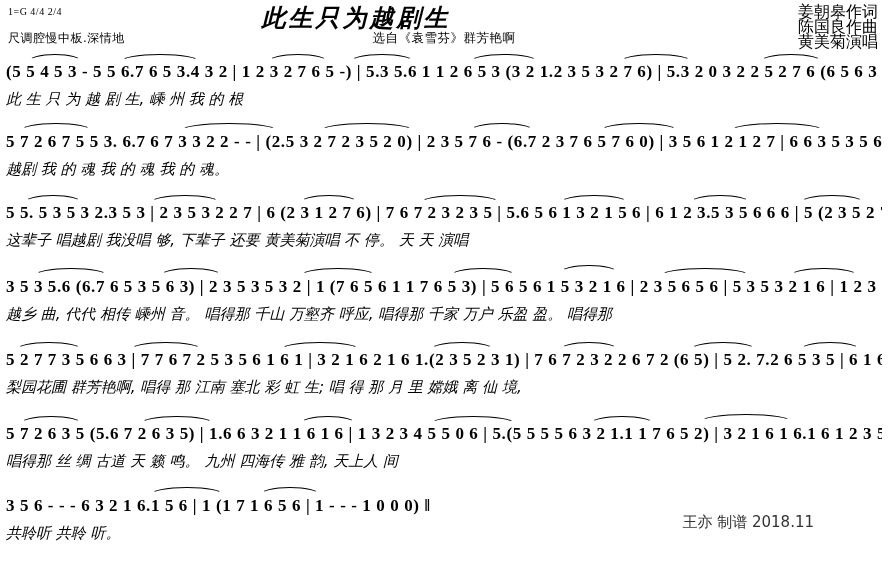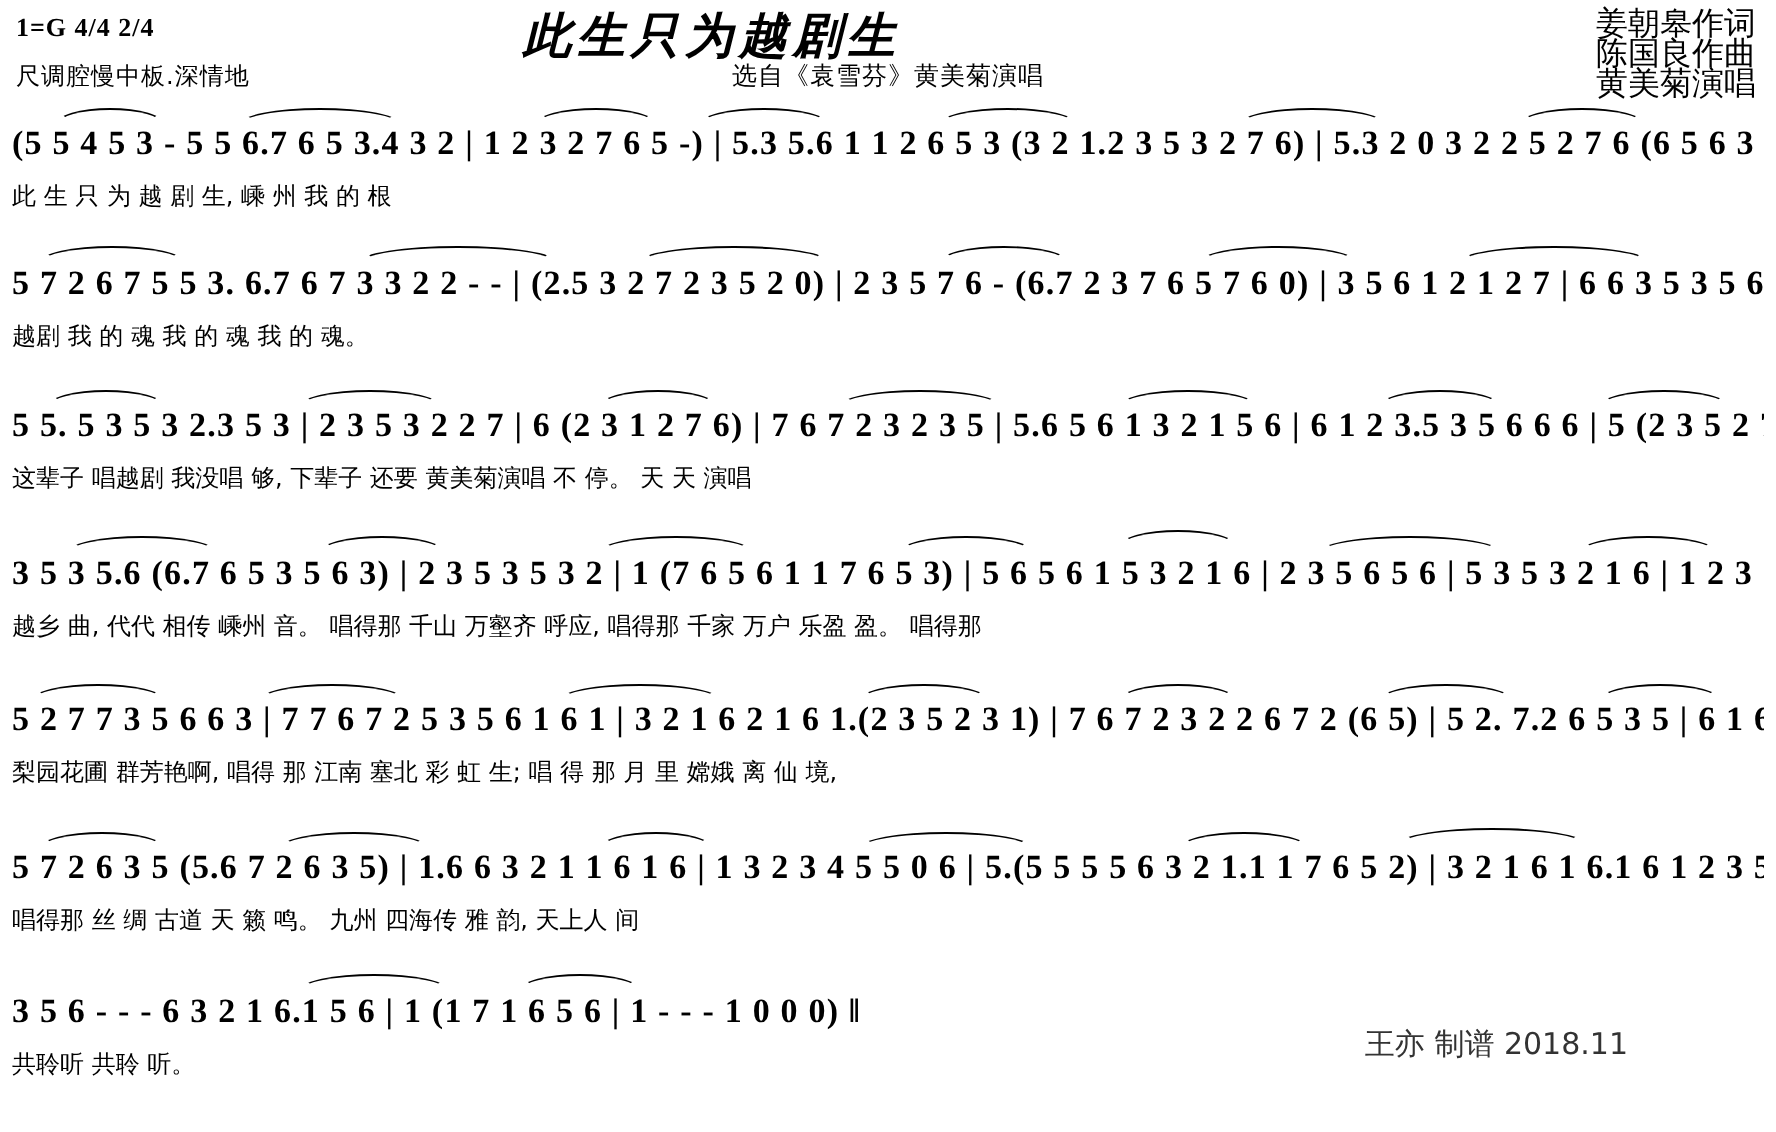--- a/index.html
+++ b/index.html
@@ -19,22 +19,22 @@
     position: relative;
     width: 888px;
     height: 566px;
   }
   
   .key-sig {
     position: absolute;
     left: 8px;
     top: 6px;
     font-family: "Liberation Serif", serif;
-    font-size: 13px;
-    font-weight: bold;
+    font-size: 10px;
+    font-weight: normal;
     letter-spacing: 0.5px;
   }
   .tempo-line {
     position: absolute;
     left: 8px;
     top: 30px;
     font-family: "DejaVu Sans", sans-serif;
     font-size: 12px;
     letter-spacing: 0.5px;
   }
@@ -85,22 +85,23 @@
     font-weight: bold;
     letter-spacing: 0.6px;
     overflow: hidden;
   }
   .lyrics {
     position: absolute;
     left: 6px;
     right: 6px;
     white-space: nowrap;
     font-family: "DejaVu Sans", sans-serif;
-    font-size: 12px;
+    font-size: 15px;
     overflow: hidden;
+    font-style: italic;
   }
   
   .slur {
     position: absolute;
     border: 1px solid #000;
     border-bottom: none;
     border-left-color: transparent;
     border-right-color: transparent;
     border-radius: 50% 50% 0 0 / 100% 100% 0 0;
     height: 7px;
@@ -126,21 +127,21 @@
   }
 </style>
 </head>
 <body>
 
 <div class="sheet">
 
   <div class="key-sig">1=G  4/4  2/4</div>
   <div class="tempo-line">尺调腔慢中板.深情地</div>
   <div class="title">此生只为越剧生</div>
-  <div class="subtitle">选自《袁雪芬》黄美菊演唱</div>
+  <div class="subtitle">选自《袁雪芬》群芳艳啊</div>
   <div class="credits">
     <div>姜朝皋作词</div>
     <div>陈国良作曲</div>
     <div>黄美菊演唱</div>
   </div>
 
   <div class="system" style="top:62px;">
     <div class="slur" style="left:28px;  top:-8px; width:52px;"></div>
     <div class="slur" style="left:120px; top:-8px; width:78px;"></div>
     <div class="slur" style="left:268px; top:-8px; width:58px;"></div>

